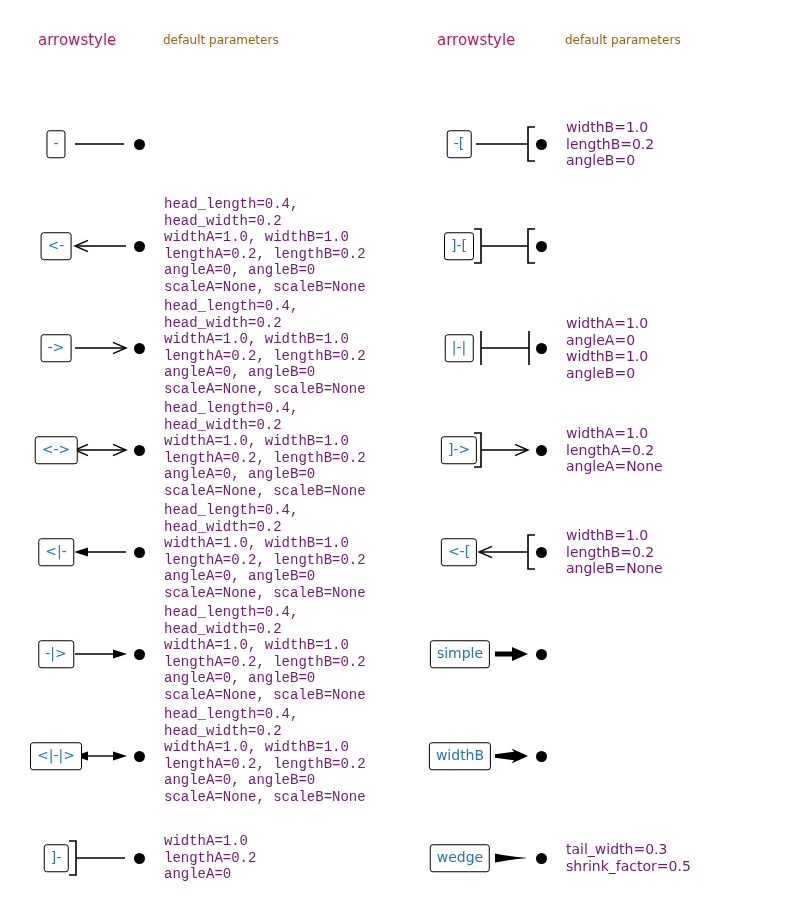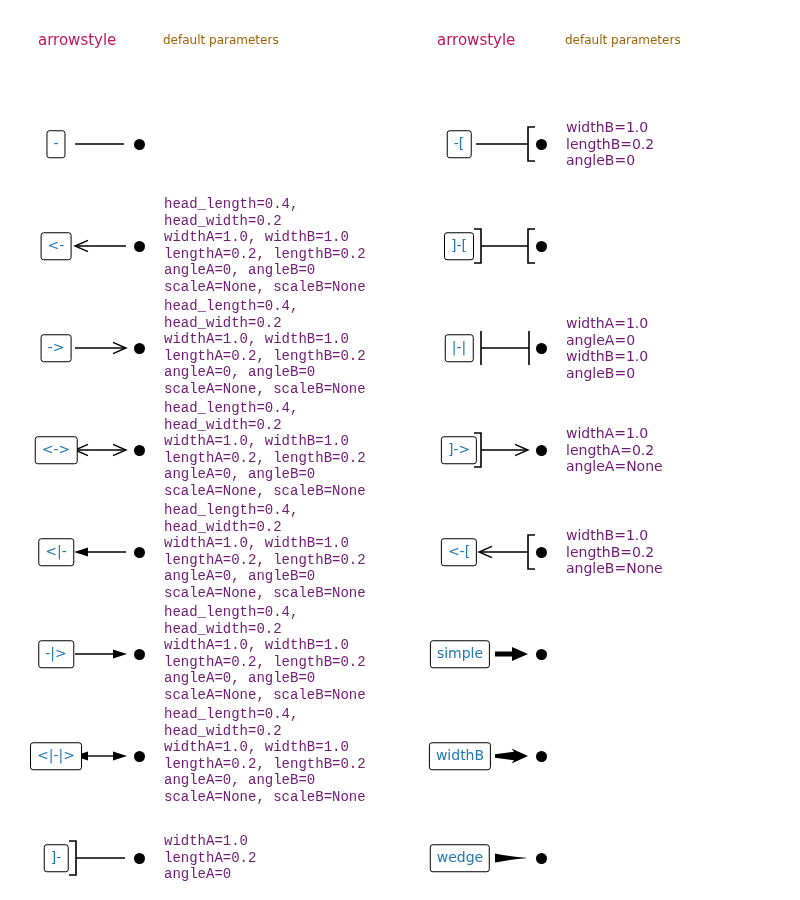--- a/index.html
+++ b/index.html
@@ -234,13 +234,15 @@
   <span class="dot" style="left:135.5px"></span>
   <span class="stylebox" style="left:60px">widthB</span>
 </div>
 
 <div class="row" style="top:807px;left:400px">
   <svg class="arrowsvg" style="left:68px" viewBox="0 0 70 44">
     <path class="fill" d="M27,17.4 Q44,20.8 58,21.7 L58,22.3 Q44,23.2 27,26.6 Z"></path>
   </svg>
   <span class="dot" style="left:135.5px"></span>
   <span class="stylebox" style="left:60px">wedge</span>
+  <div class="params" style="left:166px;width:230px">tail_width=0.3
+shrink_factor=0.5</div>
 </div>
 
 </body></html>

